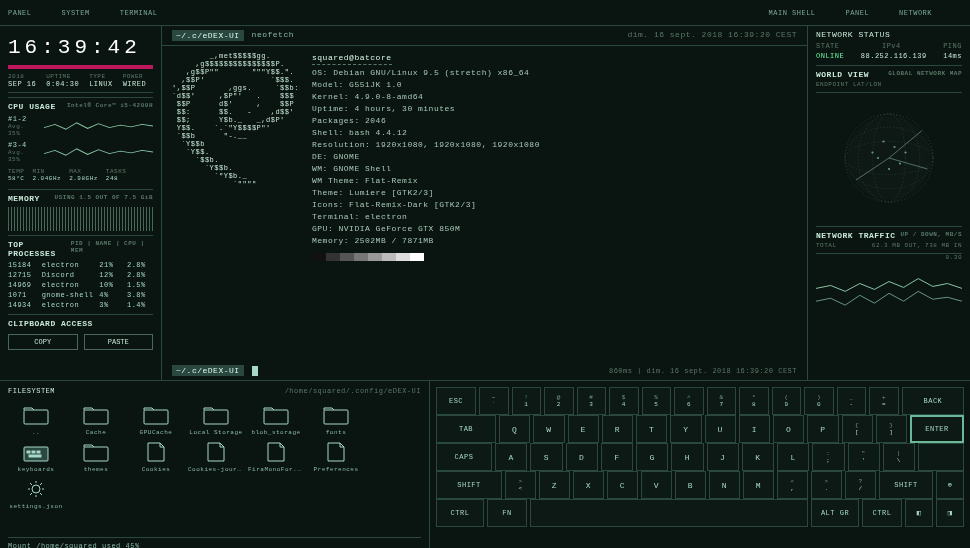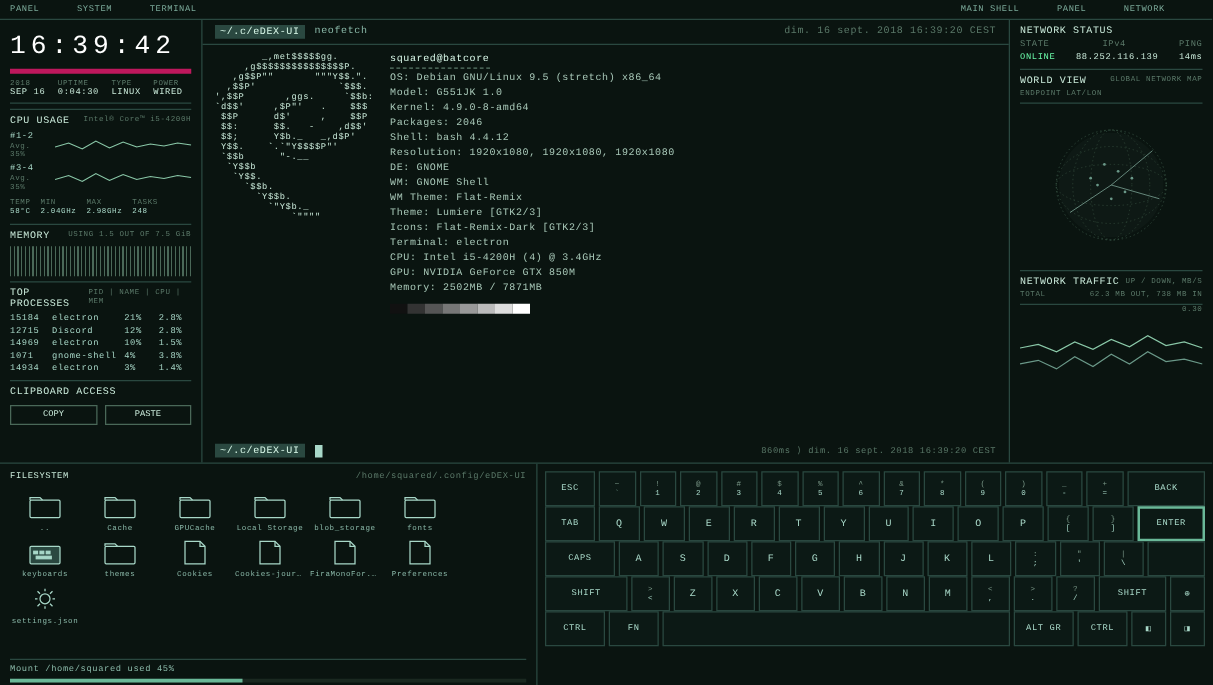--- a/index.html
+++ b/index.html
@@ -1,27 +1,27 @@
 <!DOCTYPE html>
 <html><head>
 <meta charset="utf-8">
 <style>
 * { margin: 0; padding: 0; box-sizing: border-box; }
 body { background: #0a1410; color: #a8d8c8; font-family: 'Courier New', monospace; font-size: 9px; width: 970px; height: 548px; overflow: hidden; letter-spacing: 0.5px; }
-.top-bar { display: flex; height: 16px; border-bottom: 1px solid #2a4840; font-size: 7px; align-items: center; padding: 0 8px; }
+.top-bar { display: flex; height: 26px; border-bottom: 1px solid #2a4840; font-size: 7px; align-items: center; padding: 0 8px; }
 .top-bar span { margin-right: 30px; color: #7aa898; }
 .top-bar .spacer { flex: 1; }
 .main-layout { display: flex; height: 354px; }
 .left-panel { width: 162px; border-right: 1px solid #2a4840; padding: 4px 8px; }
 .clock { font-size: 21px; letter-spacing: 4px; color: #ffffff; padding: 6px 0; border-bottom: 4px solid #be185d; }
 .date-row { display: flex; gap: 10px; padding: 4px 0; border-bottom: 1px solid #2a4840; font-size: 7px; }
 .date-row .col { display: flex; flex-direction: column; }
 .date-row .label { color: #5a7868; font-size: 6px; }
 .date-row .val { color: #c8e8d8; }
-.section-header { font-size: 8px; color: #c8e8d8; padding: 4px 0 2px; display: flex; justify-content: space-between; border-top: 1px solid #2a4840; margin-top: 4px; }
+.section-header { font-size: 8px; color: #c8e8d8; padding: 4px 0 2px; display: flex; justify-content: space-between; border-top: 1px solid #2a4840; margin-top: 4px; font-weight: bold; }
 .section-header .sub { color: #5a7868; font-size: 6px; }
 .cpu-core { display: flex; align-items: center; gap: 6px; padding: 2px 0; }
 .cpu-core .lbl { font-size: 7px; width: 30px; }
 .cpu-core .avg { font-size: 6px; color: #5a7868; width: 30px; }
 .cpu-chart { flex: 1; height: 16px; position: relative; }
 .cpu-chart svg { width: 100%; height: 100%; }
 .cpu-stats { display: flex; gap: 8px; font-size: 6px; padding: 3px 0; }
 .cpu-stats .stat { display: flex; flex-direction: column; }
 .cpu-stats .stat .l { color: #5a7868; }
 .mem-bar { height: 24px; background-image: repeating-linear-gradient(90deg, #4a6858 0 1px, transparent 1px 3px); margin: 2px 0; }
@@ -232,30 +232,30 @@
      `$$b.
        `Y$$b.
          `"Y$b._
              `""""</div>
       <div class="sys-info">
         <div class="host">squared@batcore</div>
         <div id="sys-lines">
             <div class="line">OS: Debian GNU/Linux 9.5 (stretch) x86_64</div>
             <div class="line">Model: G551JK 1.0</div>
             <div class="line">Kernel: 4.9.0-8-amd64</div>
+            <div class="line">Uptime: 4 hours, 30 minutes</div>
             <div class="line">Packages: 2046</div>
             <div class="line">Shell: bash 4.4.12</div>
             <div class="line">Resolution: 1920x1080, 1920x1080, 1920x1080</div>
             <div class="line">DE: GNOME</div>
             <div class="line">WM: GNOME Shell</div>
             <div class="line">WM Theme: Flat-Remix</div>
             <div class="line">Theme: Lumiere [GTK2/3]</div>
             <div class="line">Icons: Flat-Remix-Dark [GTK2/3]</div>
             <div class="line">Terminal: electron</div>
-            <div class="line">CPU: Intel i5-4200H (4) @ 3.4GHz</div>
             <div class="line">GPU: NVIDIA GeForce GTX 850M</div>
             <div class="line">Memory: 2502MB / 7871MB</div>
           </div>
         <div class="color-bar">
           <span style="background:#111"></span>
             <span style="background:#333"></span>
             <span style="background:#555"></span>
           <span style="background:#777"></span>
             <span style="background:#999"></span>
             <span style="background:#bbb"></span>
@@ -516,21 +516,21 @@
           <span class="upper">_</span>
           <span>-</span>
         </div>
         <div class="key sym" style="flex: 1 1 0%;">
           <span class="upper">+</span>
           <span>=</span>
         </div>
         <div class="key key-special" style="width: 62px;">BACK</div>
       </div>
       <div class="kb-row">
-        <div class="key key-special" style="width: 40px;">TAB</div>
+        <div class="key key-special" style="width: 60px;">TAB</div>
         <div class="key" style="flex: 1 1 0%;">Q</div>
         <div class="key" style="flex: 1 1 0%;">W</div>
         <div class="key" style="flex: 1 1 0%;">E</div>
         <div class="key" style="flex: 1 1 0%;">R</div>
         <div class="key" style="flex: 1 1 0%;">T</div>
         <div class="key" style="flex: 1 1 0%;">Y</div>
         <div class="key" style="flex: 1 1 0%;">U</div>
         <div class="key" style="flex: 1 1 0%;">I</div>
         <div class="key" style="flex: 1 1 0%;">O</div>
         <div class="key" style="flex: 1 1 0%;">P</div>

